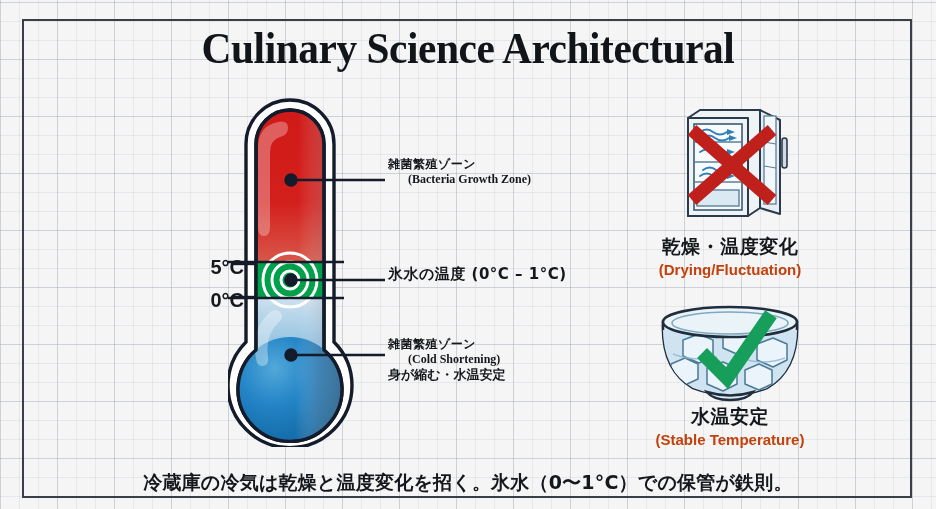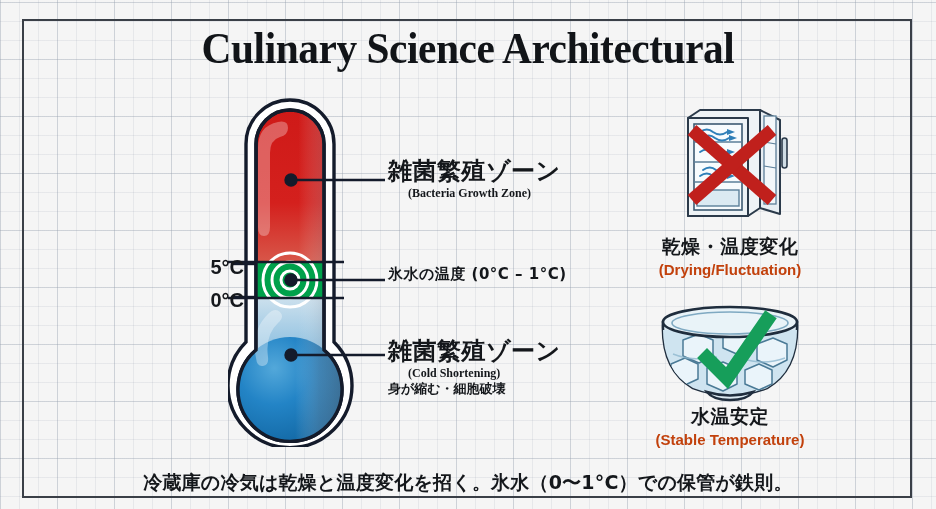--- a/index.html
+++ b/index.html
@@ -56,21 +56,21 @@
     font-size:20px;font-weight:bold;color:#15181c;
     font-family:"Liberation Sans","DejaVu Sans",sans-serif;
     text-align:right;width:48px;
   }
   #lab-5c{left:196px;top:256px;}
   #lab-0c{left:196px;top:289px;}
 
   
   .callout{position:absolute;color:#14171b;}
   .callout .jp{
-    font-size:24px;font-weight:bold;letter-spacing:.5px;
+    font-size:12px;font-weight:bold;letter-spacing:.5px;
     font-family:"DejaVu Sans","Liberation Sans",sans-serif;
     line-height:1.15;
     white-space:nowrap;
   }
   .callout .en{
     font-size:12px;font-weight:bold;
     font-family:Liberation Serif, serif;
     line-height:1.25;white-space:nowrap;margin-left:20px;
   }
   .callout .sub{
@@ -196,21 +196,21 @@
   <div class="en">(Bacteria Growth Zone)</div>
 </div>
 
 <div class="callout" id="callout-icewater">
   <div class="jp">氷水の温度 (0°C – 1°C)</div>
 </div>
 
 <div class="callout" id="callout-coldshock">
   <div class="jp">雑菌繁殖ゾーン</div>
   <div class="en">(Cold Shortening)</div>
-  <div class="sub">身が縮む・細胞破壊</div>
+  <div class="sub">身が縮む・水温安定</div>
 </div>
 
 <div class="icon-block" id="block-fridge">
   <div class="icon-art">
     <svg width="140" height="128" viewBox="0 0 140 128" xmlns="http://www.w3.org/2000/svg">
 
       <g stroke="#2b3a4a" stroke-width="2" fill="#eef3f6" stroke-linejoin="round">
         <path d="M28 14 L40 6 L100 6 L100 104 L88 112 L28 112 Z"></path>
         <rect x="28" y="14" width="60" height="98"></rect>
       </g>

